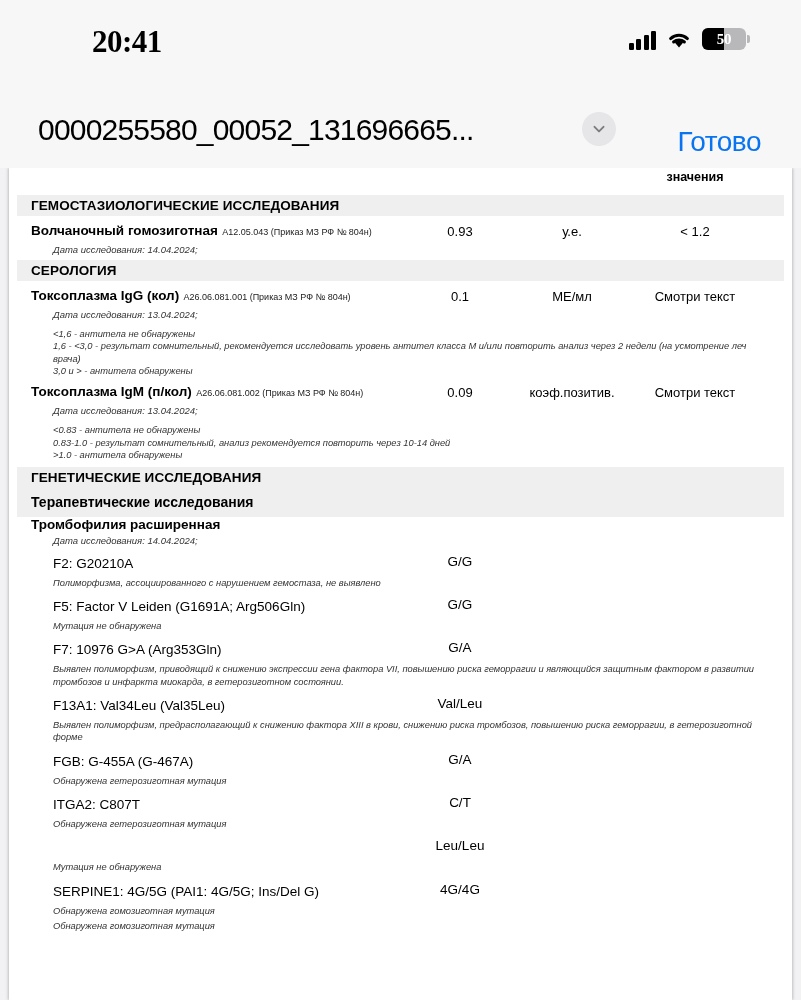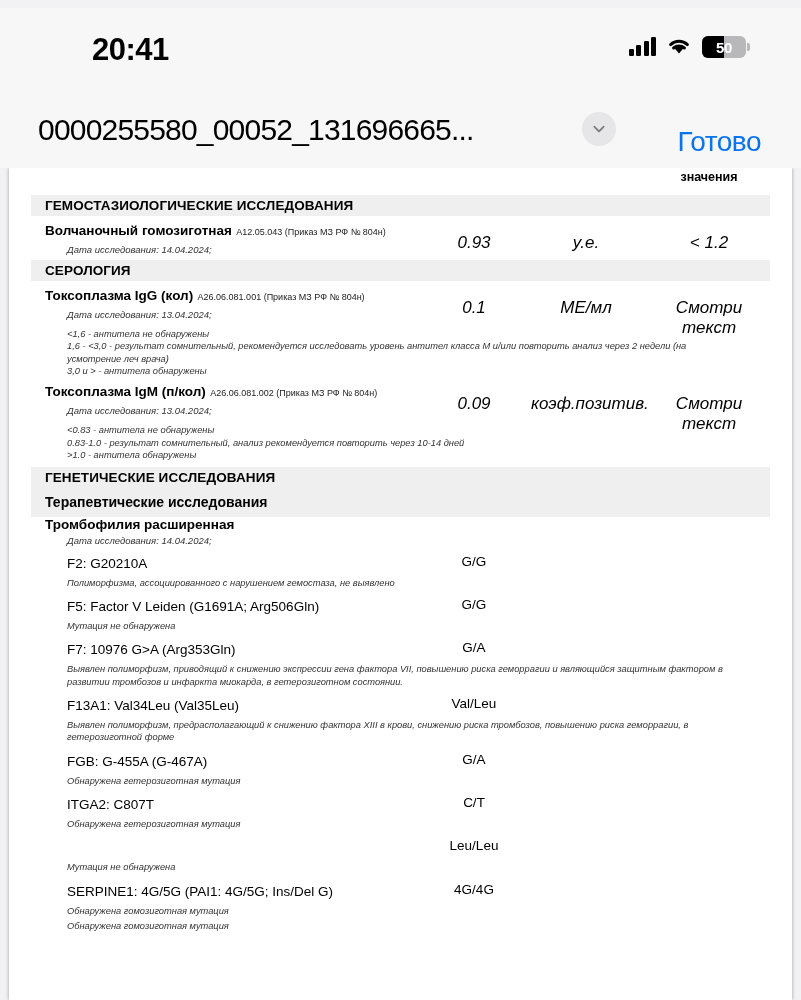--- a/index.html
+++ b/index.html
@@ -6,31 +6,32 @@
   html, body {
     width: 801px; height: 1000px;
     font-family: "Liberation Sans", sans-serif;
     background: #f2f2f4;
     overflow: hidden;
   }
   #root { position: relative; width: 801px; height: 1000px; }
 
   
   .statusbar {
-    position: absolute; top: 8px; left: 0; width: 801px; height: 92px;
+    position: absolute; top: 0; left: 0; width: 801px; height: 92px;
     background: #f7f7f8;
+    font-family: Liberation Serif, serif;
   }
   .sb-time {
     position: absolute; left: 92px; top: 24px;
     font-size: 31px; font-weight: 600; color: #000;
     letter-spacing: -0.5px;
   }
   .sb-right {
     position: absolute; right: 55px; top: 28px;
-    display: flex; align-items: flex-start; gap: 10px;
+    display: flex; align-items: flex-end; gap: 10px;
   }
   .cell-bars { display: flex; align-items: flex-end; gap: 2.5px; height: 20px; }
   .cell-bars i { display: block; width: 5px; background: #000; border-radius: 1.2px; }
   .cell-bars i:nth-child(1) { height: 7px; }
   .cell-bars i:nth-child(2) { height: 11px; }
   .cell-bars i:nth-child(3) { height: 15px; }
   .cell-bars i:nth-child(4) { height: 19px; }
   .wifi { width: 26px; height: 20px; position: relative; }
   .battery {
     position: relative; width: 44px; height: 22px;
@@ -75,21 +76,21 @@
   
   .page-wrap {
     position: absolute; top: 168px; left: 0; width: 801px; height: 832px;
     background: #f2f2f4; overflow: hidden;
   }
   .page {
     position: absolute; top: 0; left: 9px; width: 783px; min-height: 832px;
     background: #fff;
     box-shadow: -1px 0 3px rgba(0,0,0,.18), 1px 0 3px rgba(0,0,0,.18);
   }
-  .doc { position: relative; padding: 0 22px; }
+  .doc { position: relative; padding: 0 8px; }
 
   
   .val  { position: absolute; left: 398px; width: 90px; text-align: center; }
   .unit { position: absolute; left: 500px; width: 110px; text-align: center; }
   .ref  { position: absolute; left: 618px; width: 120px; text-align: center; }
 
   .top-hdr {
     position: relative; height: 22px;
     font-size: 12.5px; font-weight: 700; color: #000;
   }
@@ -102,21 +103,21 @@
   }
   .sub-bar {
     background: #efefef; height: 29px;
     display: flex; align-items: center; padding-left: 14px;
     font-size: 14px; font-weight: 700; color: #000;
   }
 
   .arow { position: relative; padding-left: 14px; height: 20px; margin-top: 5px; }
   .aname { font-size: 13.5px; font-weight: 700; color: #000; }
   .acode { font-size: 9px; font-weight: 400; color: #222; }
-  .arow .val, .arow .unit, .arow .ref { font-size: 17px; font-weight: 400; top: 12px; font-style: italic; }
+  .arow .val, .arow .unit, .arow .ref { font-size: 13px; font-weight: 400; top: 3px; }
 
   .adate {
     padding-left: 36px; font-size: 9.5px; font-style: italic; color: #333;
     margin-top: 3px;
   }
   .interp {
     padding-left: 36px; padding-right: 28px; margin-top: 8px;
     font-size: 9.3px; font-style: italic; color: #333; line-height: 1.33;
   }
 

